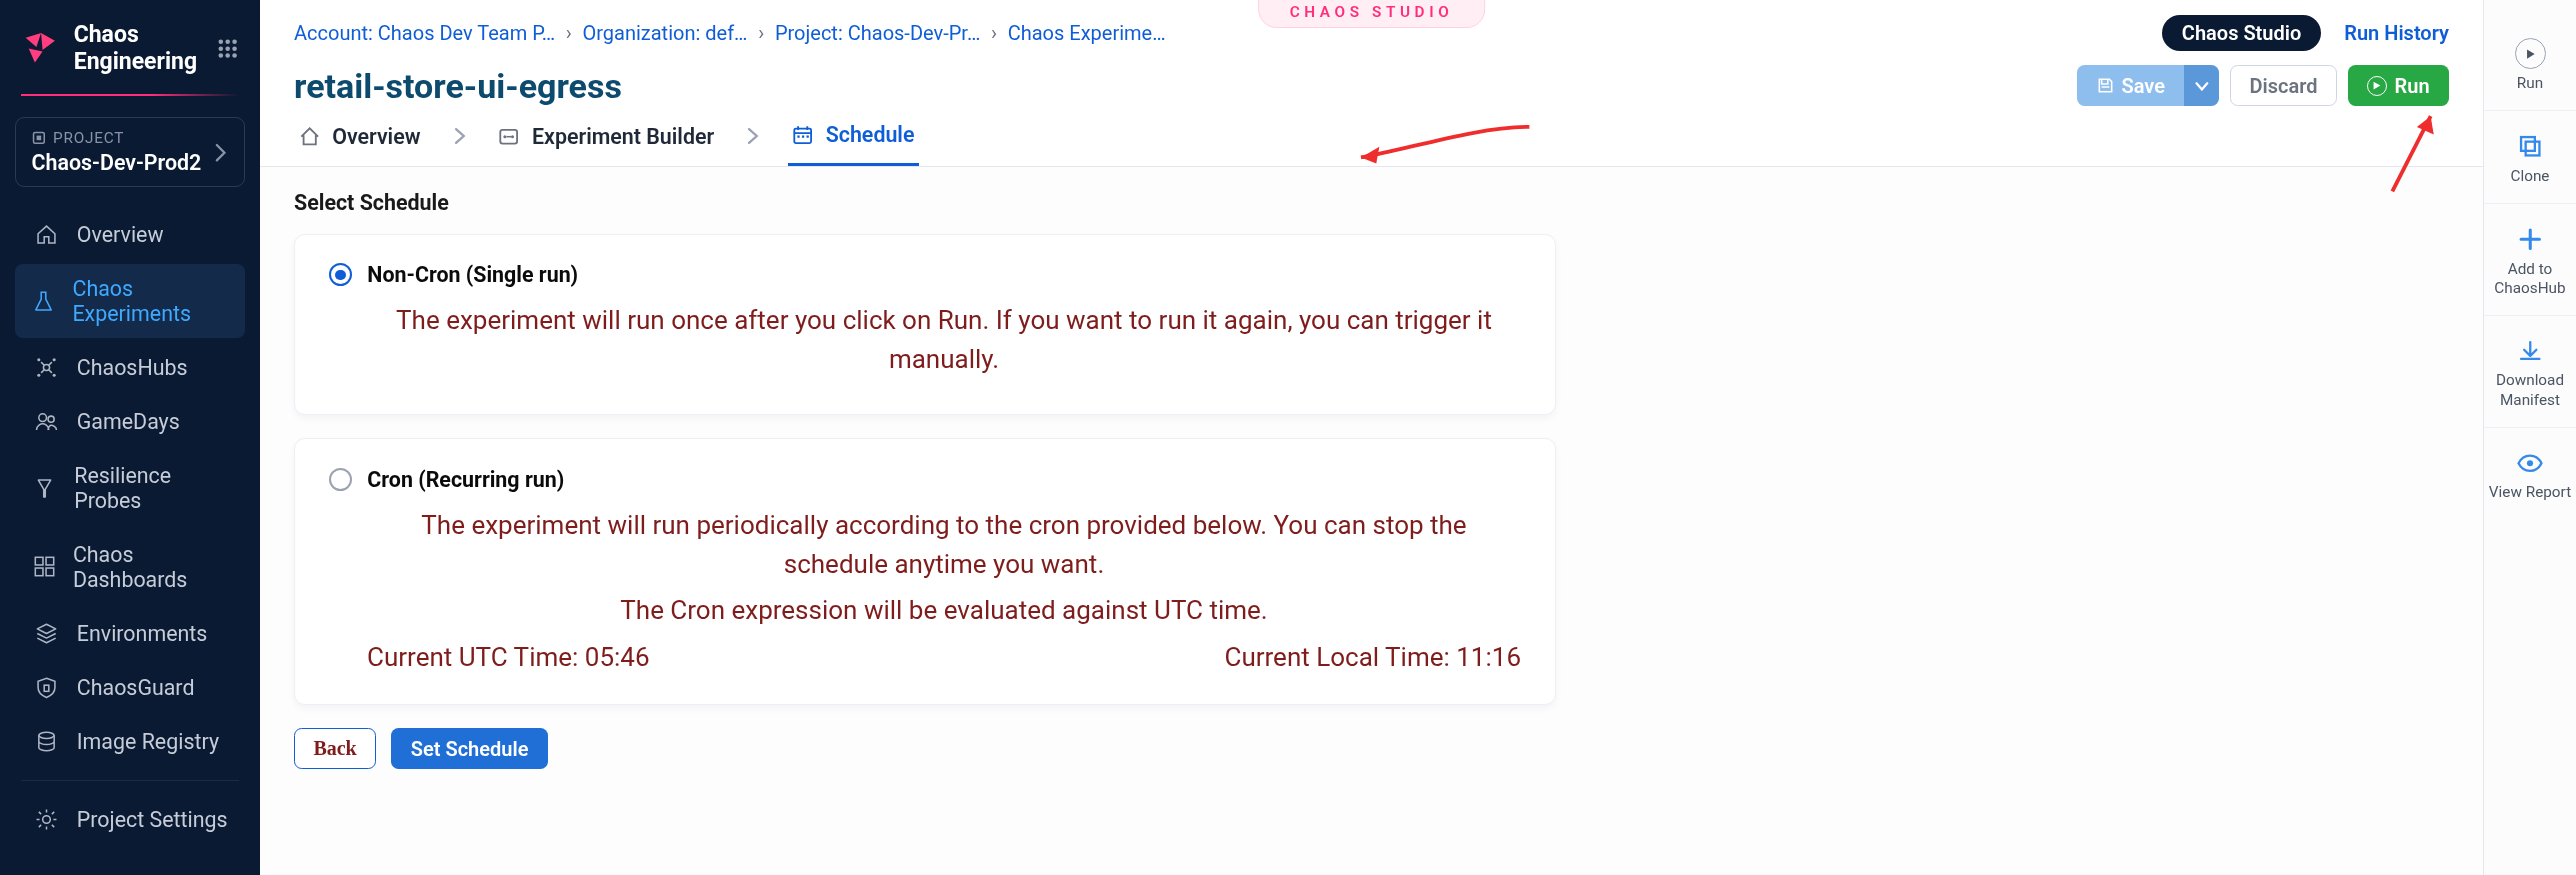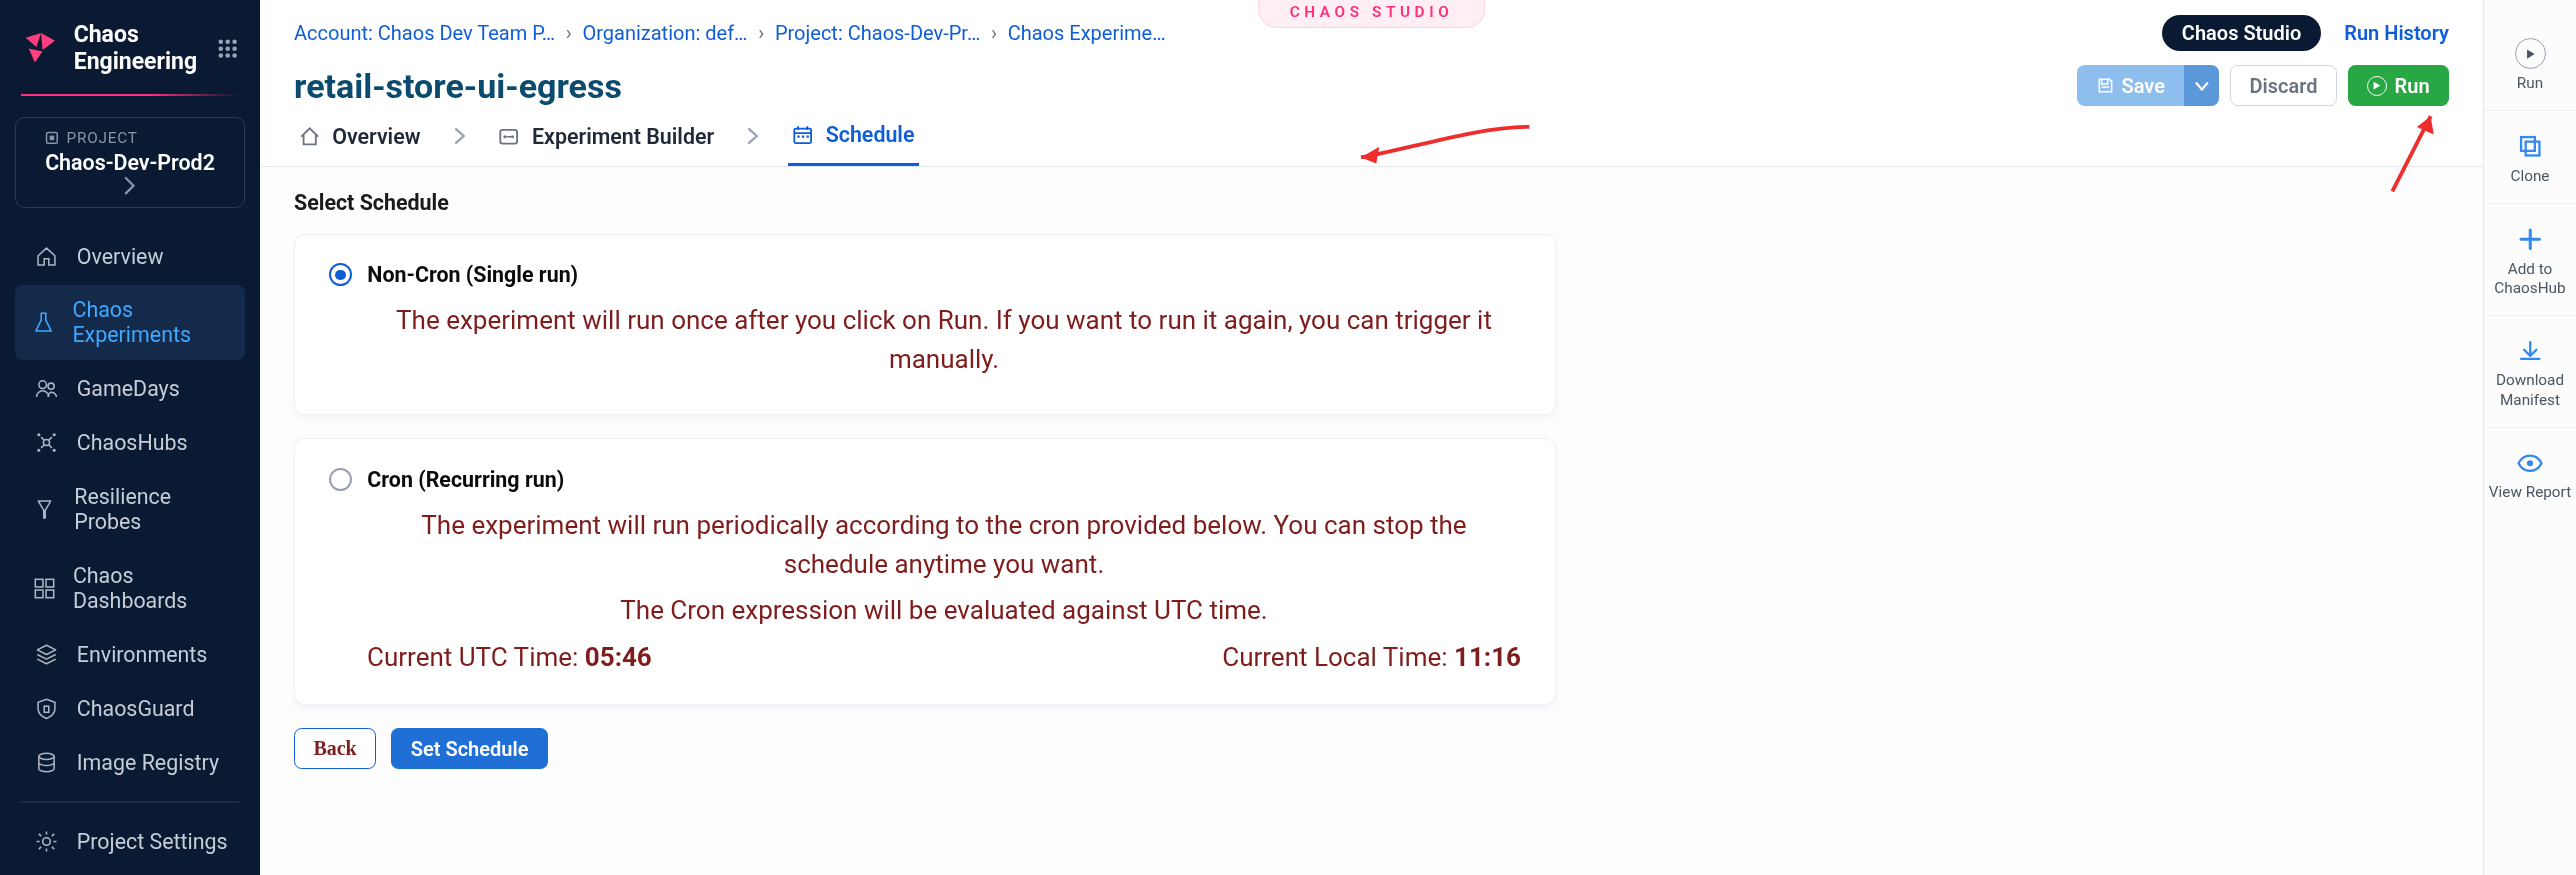--- a/index.html
+++ b/index.html
@@ -52,21 +52,20 @@
   }
   .project-card {
     margin: 0 15.3px 23px 15.3px;
     border: 1.5px solid #2e3a4f;
     border-radius: 9.2px;
     padding: 10.7px 15.3px;
     display: flex;
     align-items: center;
     justify-content: space-between;
     cursor: pointer;
-    flex-direction: column;
   }
   .project-card-inner { display: flex; flex-direction: column; gap: 3.1px; }
   .project-label {
     display: flex; align-items: center; gap: 7.6px;
     font-size: 15.3px; letter-spacing: 0.8px; color: #8a92a6;
   }
   .project-name { font-size: 21.4px; color: #ffffff; font-weight: 600; }
   .chev { color: #8a92a6; }
 
   .nav { display: flex; flex-direction: column; padding: 0 15.3px; gap: 4.6px; }
@@ -201,21 +200,21 @@
     width: 23px; height: 23px; border-radius:50%;
     border: 2.3px solid #9aa2b1; display:inline-flex; align-items:center; justify-content:center;
     flex-shrink:0;
   }
   .radio.selected { border-color:#0f5ed8; }
   .radio.selected::after { content:""; width:10.7px; height:10.7px; border-radius:50%; background:#0f5ed8; }
   .opt-label { font-weight:700; font-size:21.4px; }
   .opt-desc { margin-top: 13.8px; margin-left: 38px; color:#7f1d1d; font-size:26px; line-height:1.5;}
   .opt-desc p { margin-bottom: 7.6px; }
   .time-row { display:flex; justify-content:space-between; margin-top:7.6px; }
-  .time-val { font-weight:700;margin-top:44px; }
+  .time-val { font-weight:400;margin-top:44px; }
 
   .footer-btns { display:flex; gap:15.3px; margin-top:3.1px;}
   .btn-back { background:#fff; color:#7f1d1d; border:1.5px solid #0f5ed8;font-family:Liberation Serif, serif; }
   .btn-set  { background:#1f6fd6; color:#fff; }
 
   
   .rail {
     width: 92px;
     background:#fcfcfd;
     display:flex; flex-direction:column; align-items:center;
@@ -304,39 +303,39 @@
       <span class="nav-icon">
           <svg width="23" height="23" viewBox="0 0 30 30">
             <path d="M11 3 H19 M12 3 V12 L5 26 H25 L18 12 V3" fill="none" stroke="currentColor" stroke-width="2" stroke-linejoin="round"></path>
           </svg>
         </span>
       <span>Chaos Experiments</span>
     </div>
     <div class="nav-item">
       <span class="nav-icon">
           <svg width="23" height="23" viewBox="0 0 30 30">
-            <circle cx="10" cy="10" r="5" fill="none" stroke="currentColor" stroke-width="2"></circle>
-            <circle cx="21" cy="12" r="4" fill="none" stroke="currentColor" stroke-width="2"></circle>
-            <path d="M2 26 C2 20 8 18 10 18 C12 18 18 20 18 26 M17 26 C17 22 20 20 21 20 C23 20 28 22 28 26" fill="none" stroke="currentColor" stroke-width="2"></path>
-          </svg>
-        </span>
-      <span>GameDays</span>
-    </div>
-    <div class="nav-item">
-      <span class="nav-icon">
-          <svg width="23" height="23" viewBox="0 0 30 30">
             <circle cx="15" cy="15" r="4" fill="none" stroke="currentColor" stroke-width="2"></circle>
             <circle cx="5" cy="5" r="2" fill="currentColor"></circle>
             <circle cx="25" cy="5" r="2" fill="currentColor"></circle>
             <circle cx="5" cy="25" r="2" fill="currentColor"></circle>
             <circle cx="25" cy="25" r="2" fill="currentColor"></circle>
             <path d="M8 8 L12 12 M22 8 L18 12 M8 22 L12 18 M22 22 L18 18" stroke="currentColor" stroke-width="2"></path>
           </svg>
         </span>
       <span>ChaosHubs</span>
+    </div>
+    <div class="nav-item">
+      <span class="nav-icon">
+          <svg width="23" height="23" viewBox="0 0 30 30">
+            <circle cx="10" cy="10" r="5" fill="none" stroke="currentColor" stroke-width="2"></circle>
+            <circle cx="21" cy="12" r="4" fill="none" stroke="currentColor" stroke-width="2"></circle>
+            <path d="M2 26 C2 20 8 18 10 18 C12 18 18 20 18 26 M17 26 C17 22 20 20 21 20 C23 20 28 22 28 26" fill="none" stroke="currentColor" stroke-width="2"></path>
+          </svg>
+        </span>
+      <span>GameDays</span>
     </div>
     <div class="nav-item">
       <span class="nav-icon">
           <svg width="23" height="23" viewBox="0 0 30 30">
             <path d="M7 4 L23 4 L16 16 V26 H14 V16 Z" fill="none" stroke="currentColor" stroke-width="2" stroke-linejoin="round"></path>
           </svg>
         </span>
       <span>Resilience Probes</span>
     </div>
     <div class="nav-item">

